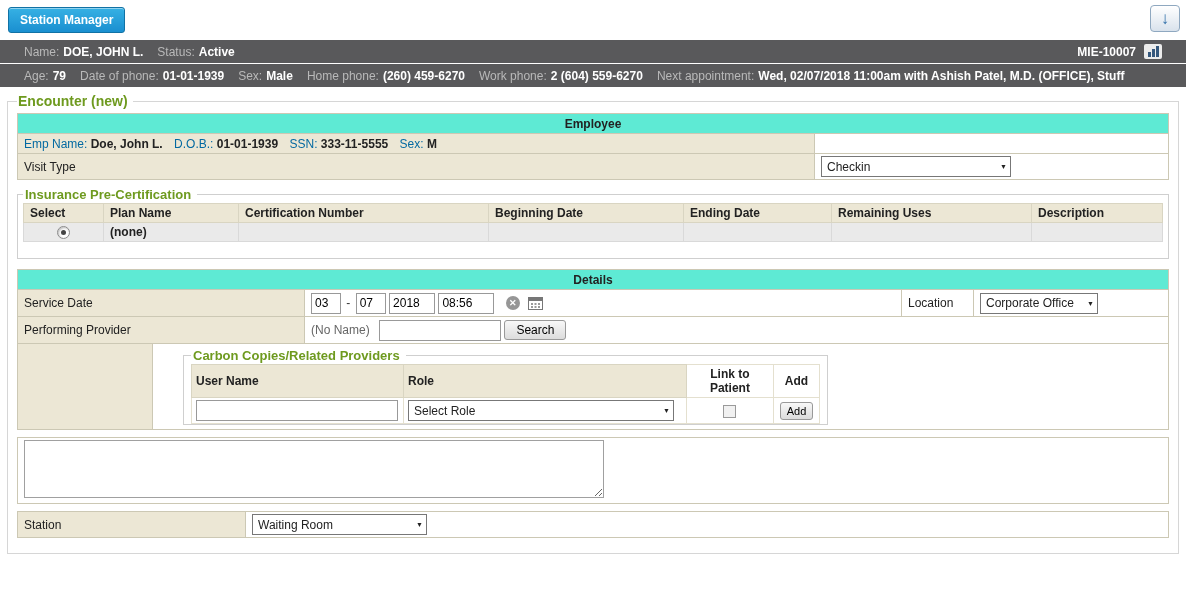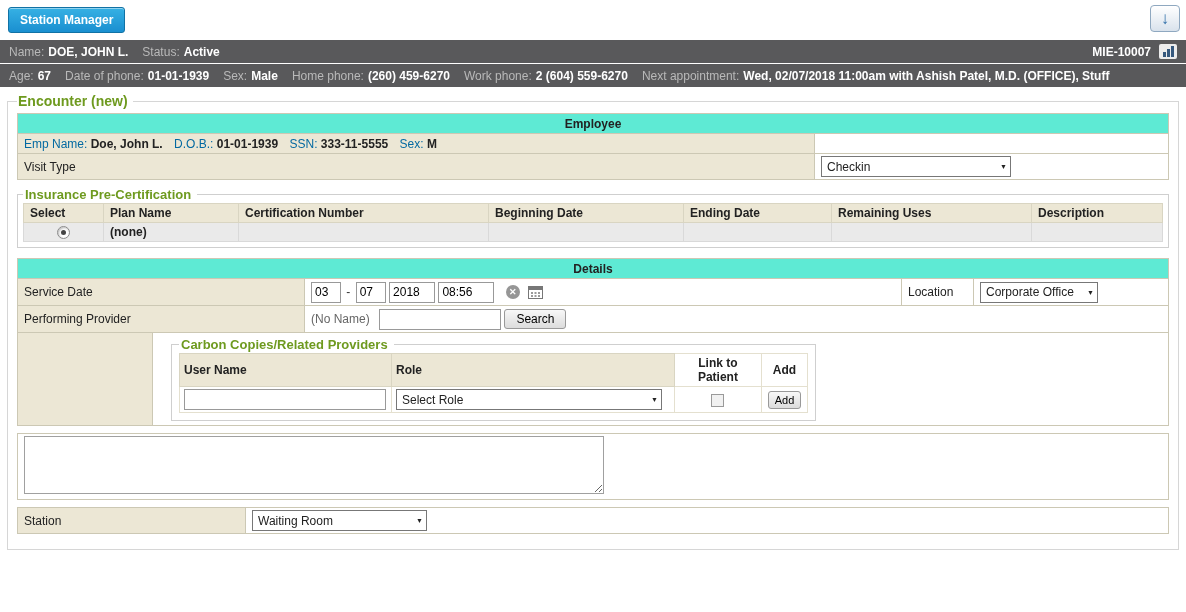--- a/index.html
+++ b/index.html
@@ -11,21 +11,21 @@
   .sm-btn { background: linear-gradient(#36b1e4, #1a8fd0); border: 1px solid #1172a5;
     border-radius: 3px; color: #fff; font-weight: bold; font-size: 12px; padding: 5px 11px;
     font-family: inherit; cursor: pointer; box-shadow: inset 0 1px 0 rgba(255,255,255,.45); }
   .dl-btn { position: absolute; top: 5px; right: 6px; width: 30px; height: 27px;
     border: 1px solid #8fa8c0; border-radius: 4px; background: linear-gradient(#ffffff, #d9e2ec);
     display: flex; align-items: center; justify-content: center; cursor: pointer; }
   .dl-arrow { color: #2f6fa8; font-weight: bold; font-size: 17px; line-height: 1; }
 
   
   .infobar { background: #59595b; height: 23px; display: flex; align-items: center;
-    padding: 0 9px; white-space: nowrap; overflow: hidden; }
+    padding: 0 24px; white-space: nowrap; overflow: hidden; }
   .infobar.first { margin-bottom: 1px; }
   .lbl { color: #b9b9b9; margin-right: 4px; }
   .val { color: #fff; font-weight: bold; margin-right: 14px; }
   .bar-right { margin-left: auto; display: flex; align-items: center; gap: 6px; }
   .bar-right .val { margin-right: 2px; }
   .chart-ic { width: 18px; height: 15px; background: #ececec; border-radius: 2px;
     display: flex; align-items: flex-end; justify-content: center; gap: 1px; padding: 2px; cursor: pointer; }
   .chart-ic i { display: block; width: 3px; background: #35587d; }
 
   
@@ -35,21 +35,21 @@
   legend.g2 { color: #6e9a1f; font-weight: bold; font-size: 13px; padding: 0 6px 0 2px; }
 
   table.sec { width: 100%; border-collapse: collapse; margin-bottom: 7px; }
   table.sec th, table.sec td { border: 1px solid #ccc8b4; padding: 2px 6px;
     font-size: 12px; vertical-align: middle; height: 20px; }
   th.hdr { background: #5eead4; text-align: center; font-weight: bold; color: #222; padding: 3px; }
   td.beige { background: #ece7d5; }
   .glbl { color: #0369a1; font-weight: normal; }
   .gval { color: #222; font-weight: bold; margin-right: 8px; }
 
-  fieldset.sub { border: 1px solid #cfcfcf; padding: 1px 5px 5px; margin: 2px 0 10px; }
+  fieldset.sub { border: 1px solid #cfcfcf; padding: 1px 5px 16px; margin: 2px 0 10px; }
   table.ins { width: 100%; border-collapse: collapse; }
   table.ins td { border: 1px solid #d9d5c2; padding: 2px 6px; height: 19px; }
   td.hb { font-weight: bold; color: #222; }
   tr.gray td { background: #eaeaea; border-color: #d9d9d9; }
 
   
   .dropdown { display: inline-flex; align-items: center; justify-content: space-between;
     background: #fff; border: 1px solid #777; height: 21px; padding: 0 3px 0 5px;
     cursor: pointer; vertical-align: middle; }
   .dropdown .arr { font-size: 7px; color: #222; margin-left: 6px; }
@@ -68,21 +68,21 @@
     display: inline-block; vertical-align: middle; cursor: pointer; }
   .clear-ic { display: inline-flex; width: 14px; height: 14px; border-radius: 50%;
     background: #969696; color: #fff; font-size: 9px; font-weight: bold; align-items: center;
     justify-content: center; vertical-align: middle; cursor: pointer; margin-left: 8px; }
   .cal-ic { vertical-align: middle; margin-left: 5px; cursor: pointer; }
   .dash { margin: 0 2px; color: #333; }
   .noname { color: #666; margin-right: 6px; } .w30 { width: 30px; } .w46 { width: 46px; } .w56 { width: 56px; }
   .w118 { width: 118px; } .w120 { width: 122px; } .w175 { width: 175px; }
   .w190 { width: 190px; } .w200 { width: 202px; } .w265 { width: 266px; }
 
-  fieldset.carbon { width: 645px; margin: 2px 0 2px 12px; border: 1px solid #cfcfcf; padding: 1px 7px 7px; }
+  fieldset.carbon { width: 645px; margin: 2px 0 2px 24px; border: 1px solid #cfcfcf; padding: 1px 7px 0; }
   table.cc { width: 100%; border-collapse: collapse; }
   table.cc td { border: 1px solid #d9d5c2; padding: 2px 4px; height: 20px; }
   table.cc td.plain { border-color: #e4e0cf; }
   .c { text-align: center; }
 
   td.notesbody { padding: 8px 0 8px 287px; }
   textarea.notes { width: 580px; height: 58px; border: 1px solid #a0a0a0; resize: both;
     font-family: inherit; font-size: 12px; padding: 2px; }
 
   .savebar { text-align: center; margin-top: 10px; }
@@ -107,21 +107,21 @@
     <span class="chart-ic">
       <i style="height:5px"></i>
         <i style="height:8px"></i>
         <i style="height:11px"></i>
     </span>
   </span>
 </div>
 
 <div class="infobar">
   <span class="lbl">Age:</span>
-  <span class="val">67</span>
+  <span class="val">79</span>
   <span class="lbl">Date of phone:</span>
   <span class="val">01-01-1939</span>
   <span class="lbl">Sex:</span>
   <span class="val">Male</span>
   <span class="lbl">Home phone:</span>
   <span class="val">(260) 459-6270</span>
   <span class="lbl">Work phone:</span>
   <span class="val">2 (604) 559-6270</span>
   <span class="lbl">Next appointment:</span>
   <span class="val">Wed, 02/07/2018 11:00am with Ashish Patel, M.D. (OFFICE), Stuff</span>

